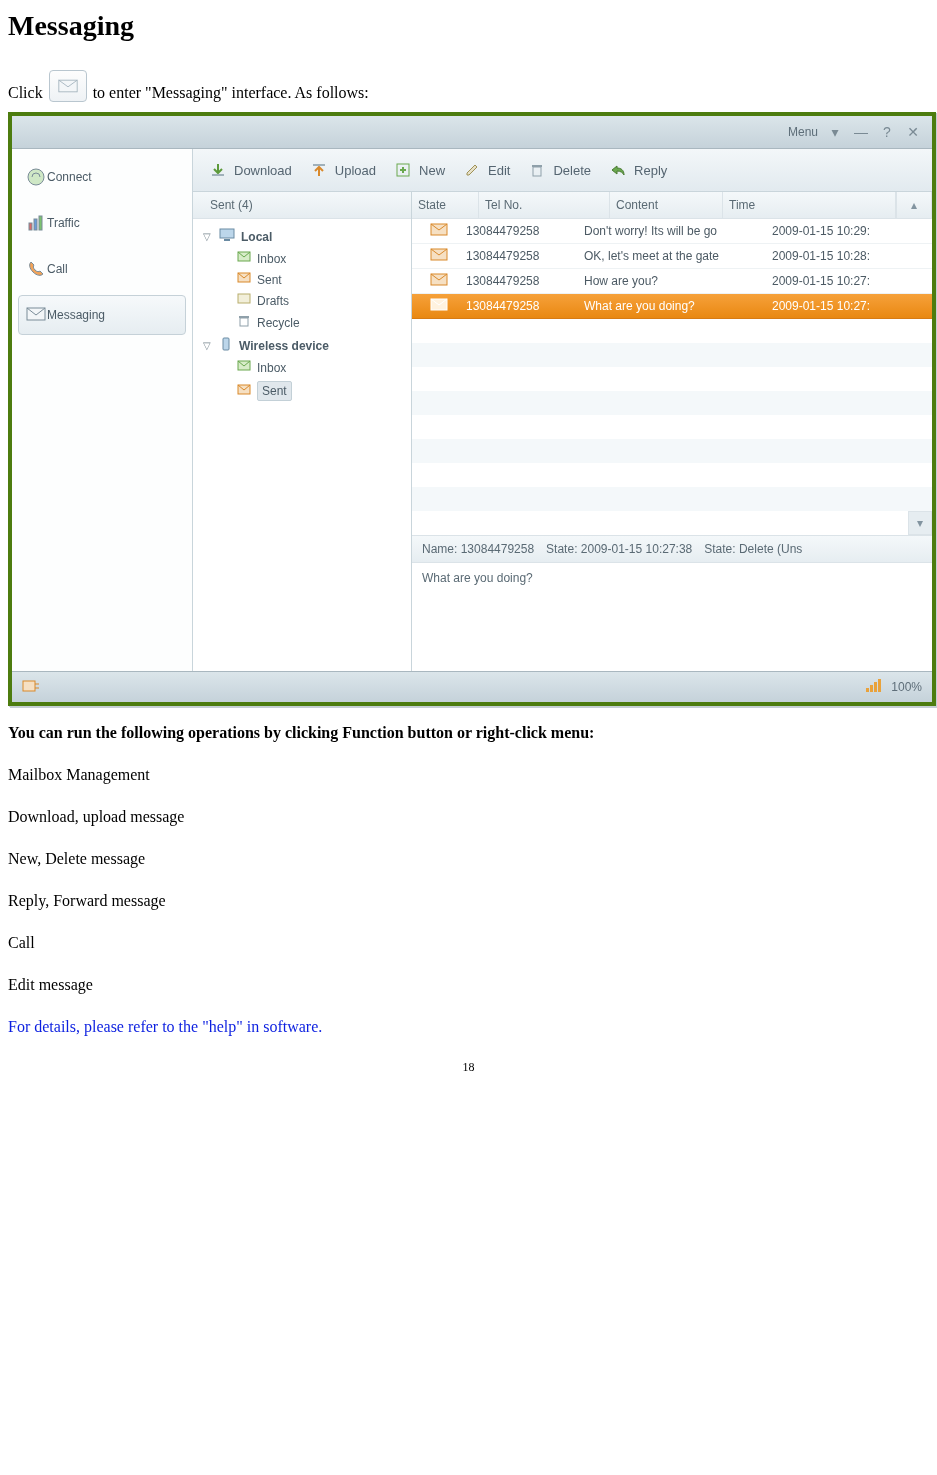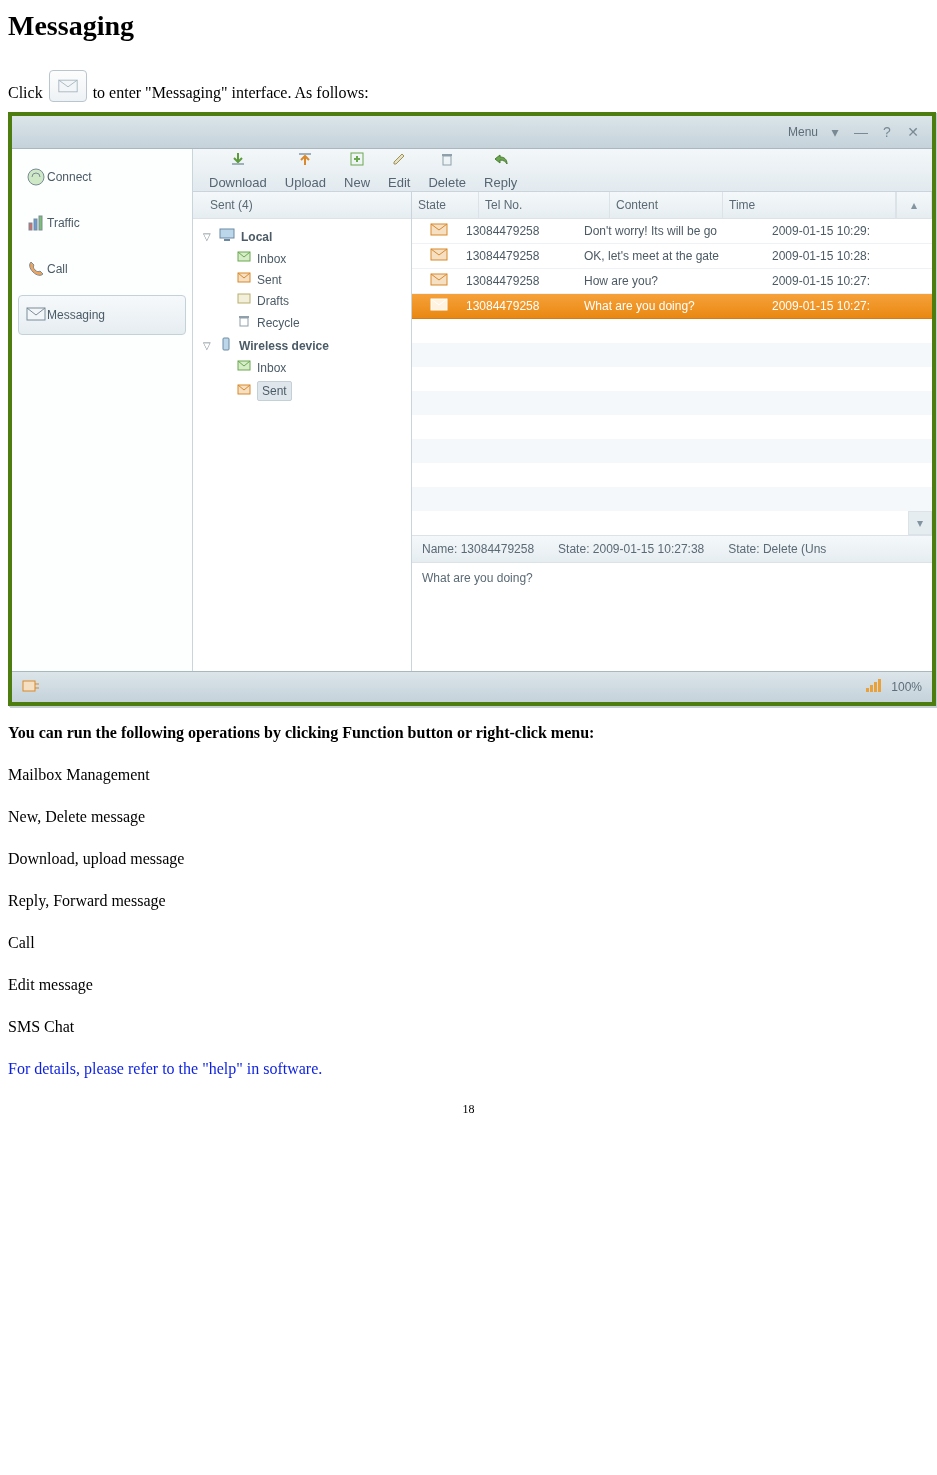--- a/index.html
+++ b/index.html
@@ -103,21 +103,21 @@
     display:flex;flex-direction:column;
   }
   .toolbar{
     height:42px;background:linear-gradient(#f3f7f9,#e2eaef);
     border-bottom:1px solid #c9d5db;
   }
   .toolbar.wide{
     display:flex;align-items:center;gap:6px;padding:0 10px;
     color:#556571;font-size:13px;
   }
-  .tbtn{display:flex;align-items:center;gap:7px;padding:4px 6px;border-radius:3px;flex-direction:column;}
+  .tbtn{display:flex;align-items:center;gap:7px;padding:4px 6px;border-radius:3px;}
   .ticon{width:18px;height:18px;display:inline-flex;align-items:center;justify-content:center;}
 
   .tree-header{
     height:26px;background:linear-gradient(#f4f8fa,#e6edf1);
     border-bottom:1px solid #dbe3e8;
     padding:0 17px;display:flex;align-items:center;color:#5a6a74;
   }
   .tree{padding:6px 4px 6px 8px;flex:1;}
   .tree .node{display:flex;align-items:center;gap:6px;padding:3px 2px;color:#4b5b66;}
   .tree .disclose{width:10px;color:#7b8992;font-size:10px;}
@@ -141,21 +141,21 @@
   .row.sel{background:linear-gradient(#f6a13a,#e98812);color:#fff;border-bottom-color:#d77b14;}
   .row.sel .c-time{color:#fff;}
   .empty-rows{height:216px;
     background:repeating-linear-gradient(#fff 0 24px,#f4f8fa 24px 48px);
     position:relative;}
   .scroll-dn{position:absolute;right:0;bottom:0;width:22px;height:22px;
     background:#e6edf1;border:1px solid #dbe3e8;display:flex;align-items:center;justify-content:center;color:#8294a0;}
 
   .meta{
     height:26px;background:linear-gradient(#f4f8fa,#e6edf1);border-top:1px solid #dbe3e8;border-bottom:1px solid #dbe3e8;
-    display:flex;align-items:center;gap:24px;padding:0 10px;color:#5a6a74;
+    display:flex;align-items:center;gap:12px;padding:0 10px;color:#5a6a74;
   }
   .preview{height:92px;padding:8px 10px;color:#5a6a74;background:#fff;}
 
   .statusbar{
     height:30px;background:linear-gradient(#dbe5ea,#c5d2da);
     border-top:1px solid #a9b7bf;
     display:flex;align-items:center;justify-content:space-between;padding:0 10px;color:#5e6e79;
   }
   .sig{display:flex;align-items:center;gap:6px;}
 
@@ -438,21 +438,20 @@
             <rect x="13" y="0" width="3" height="13" fill="#e9a23b"></rect>
           </svg></span>
       <span>100%</span>
     </span>
   </div>
 </div>
 
 <div class="after">
   <p class="bold">You can run the following operations by clicking Function button or right-click menu:</p>
   <p>Mailbox Management</p>
+  <p>Download, upload message</p>
   <p>New, Delete message</p>
-  <p>Download, upload message</p>
   <p>Reply, Forward message</p>
   <p>Call</p>
   <p>Edit message</p>
-  <p>SMS Chat</p>
   <p class="link">For details, please refer to the "help" in software.</p>
 </div>
 <div class="page-num">18</div>
 
 </body></html>

